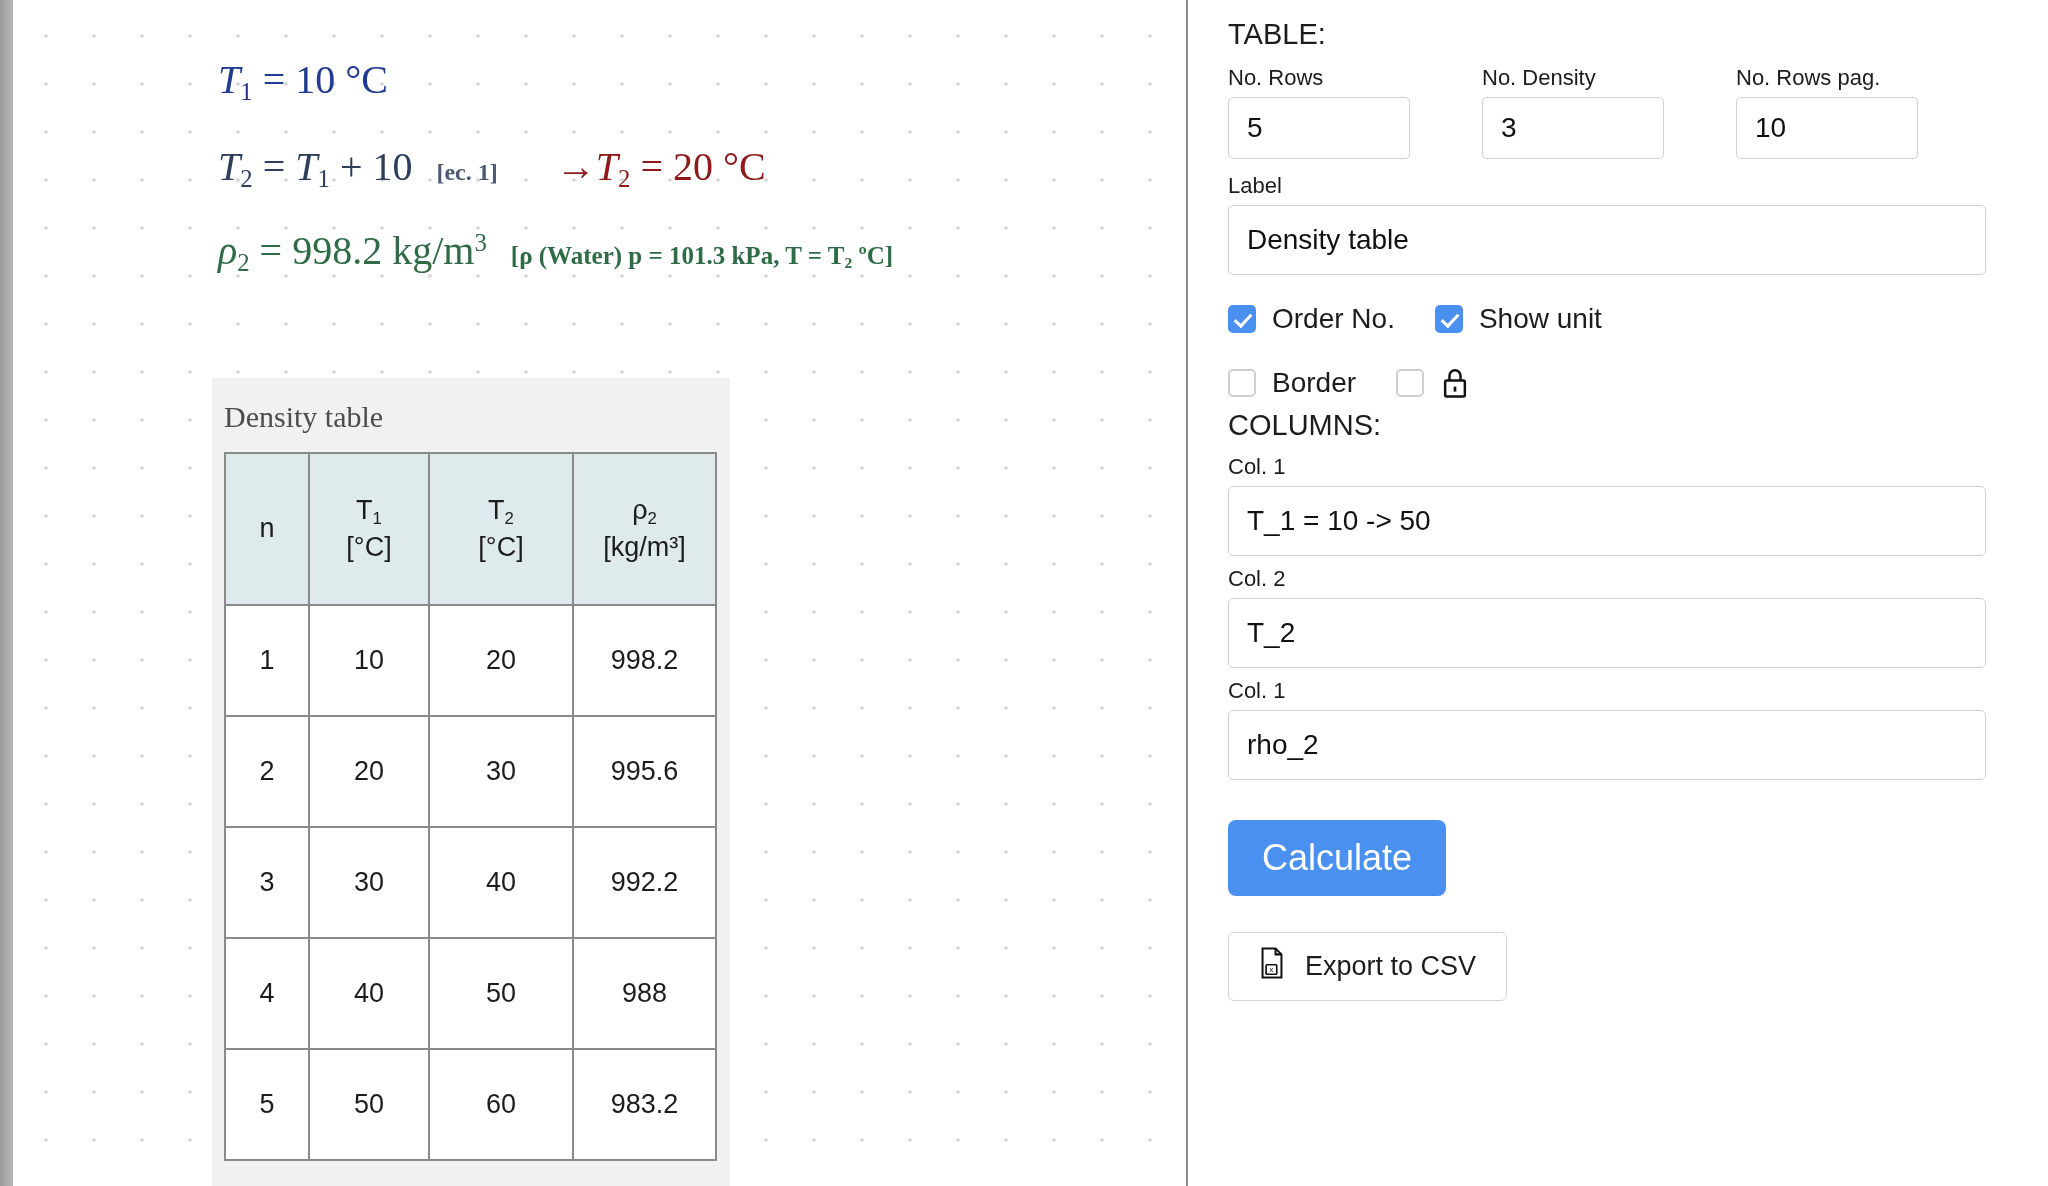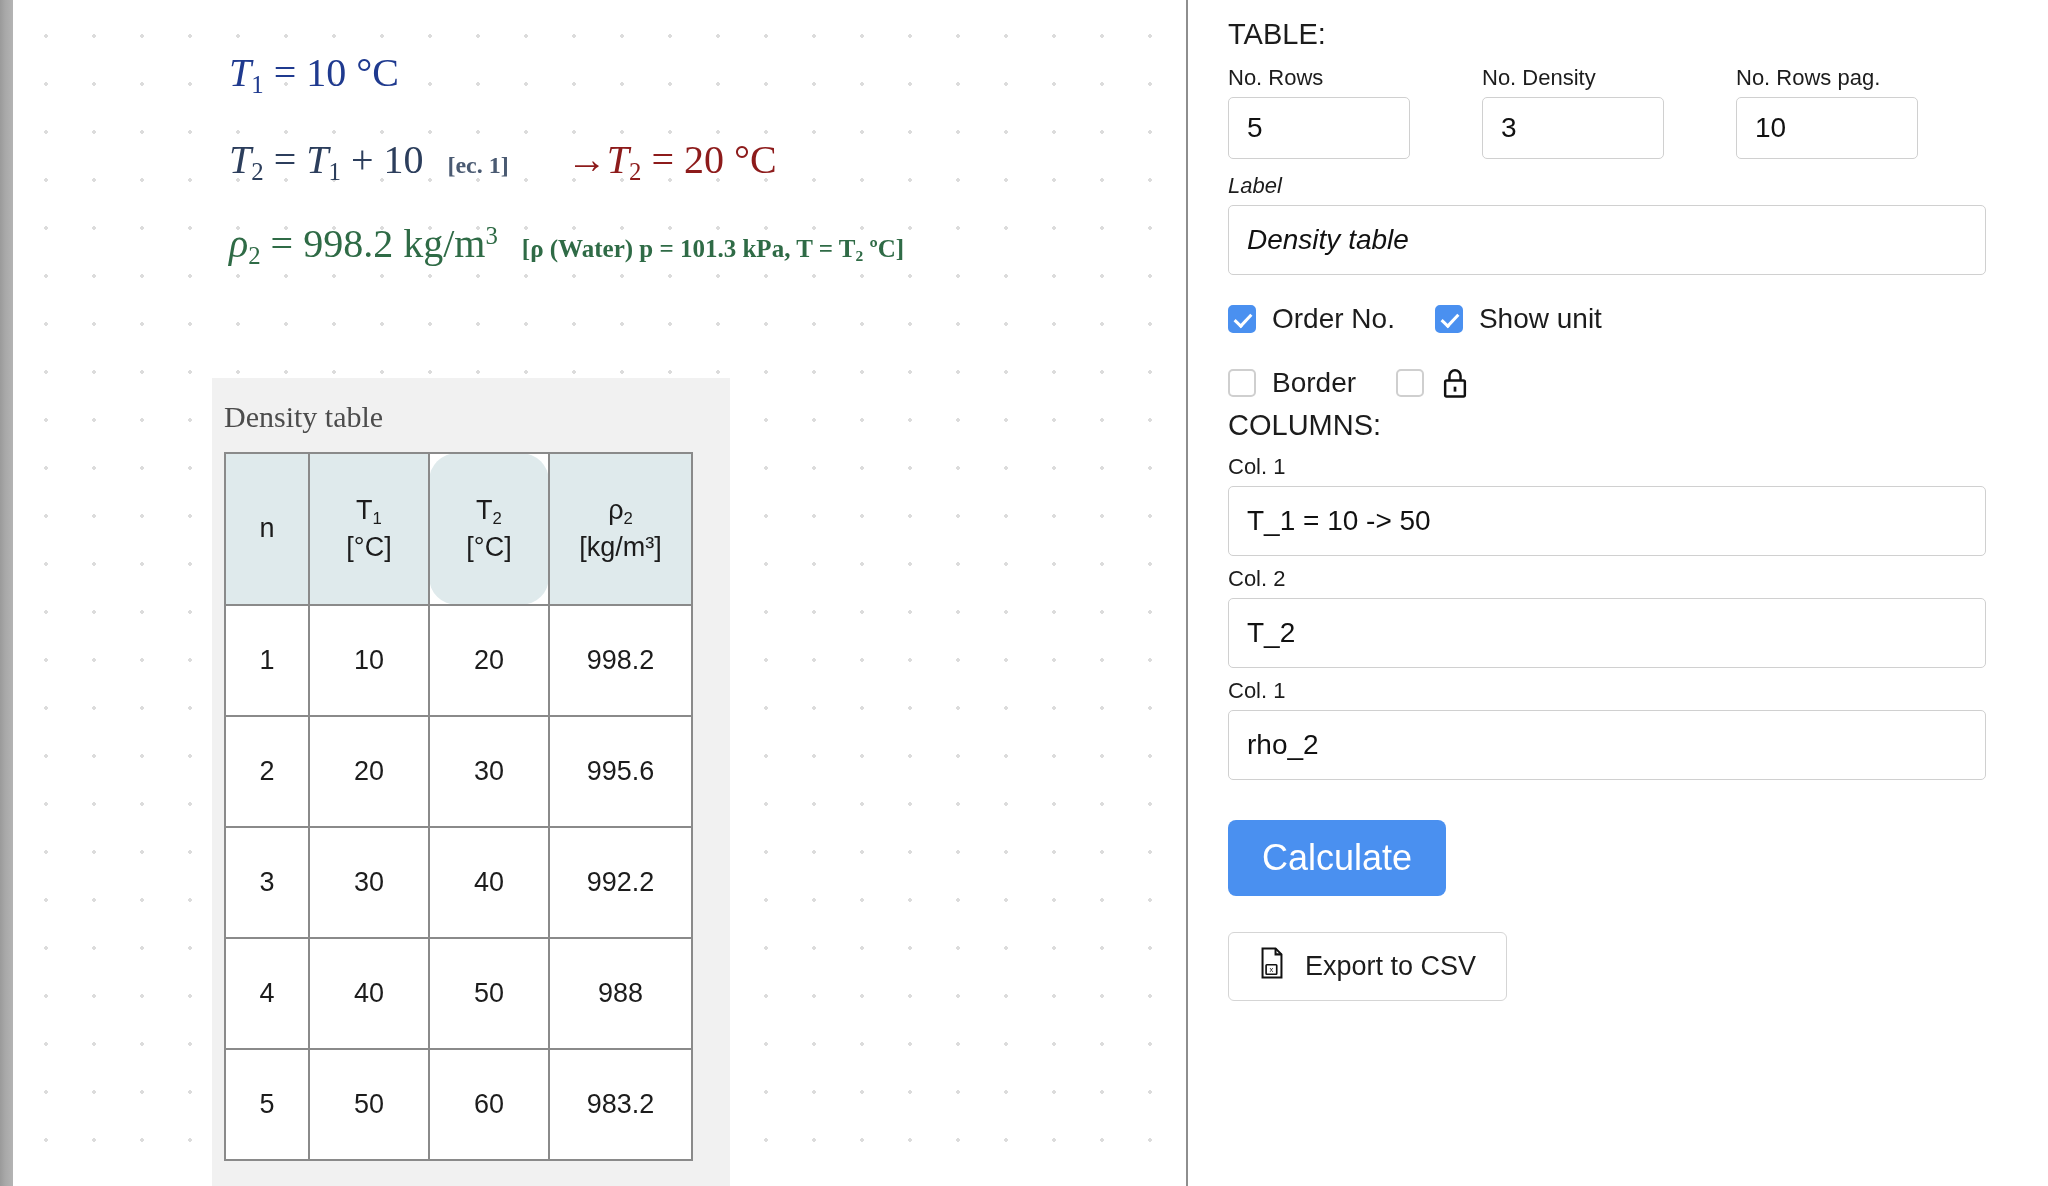--- a/index.html
+++ b/index.html
@@ -42,23 +42,22 @@
     left: 1186px; top: 0;
     width: 2px; height: 1186px;
     background: #8e8e8e;
     z-index: 10;
   }
 
   
   .equations {
     position: absolute;
     left: 218px;
-    top: 53px;
+    top: 60px;
     width: 900px;
-    margin-left: 11px;
   }
   .eq-line {
     font-family: "Liberation Serif", serif;
     white-space: nowrap;
     line-height: 1;
   }
   .eq1 { color: #1f3a8f; font-size: 40px; margin-bottom: 42px; }
   .eq2 { color: #2c3e5c; font-size: 40px; margin-bottom: 40px; }
   .eq3 { color: #2f6b46; font-size: 40px; }
 
@@ -112,21 +111,21 @@
   }
   table.datatable th {
     background: #dfeaec;
     height: 152px;
     font-weight: normal;
     line-height: 1.38;
   }
   table.datatable td { height: 111px; font-weight: normal; }
   .c-n  { width: 84px; }
   .c-t1 { width: 120px; }
-  .c-t2 { width: 120px; border-radius: 28px; }
+  .c-t2 { width: 144px; }
   .c-r2 { width: 143px; }
   .hdr-sym { display: block; }
   .hdr-unit { display: block; }
 
   
   .panel {
     position: relative;
     width: 862px;
     padding: 18px 62px 12px 42px;
     background: #fff;
@@ -153,21 +152,21 @@
     background: #fff;
     height: 62px;
     font-size: 28px;
     color: #111;
     display: flex;
     align-items: center;
     padding: 0 18px;
     font-family: "Liberation Sans", sans-serif;
   }
   .textbox.tall { height: 70px; }
-  .label-field { margin-bottom: 28px; font-style: italic; }
+  .label-field { margin-bottom: 28px; }
 
   .check-row {
     display: flex;
     align-items: center;
     margin-bottom: 10px;
   }
   .check-row.spaced { margin: 28px 0 32px 0; }
   .chk {
     width: 28px; height: 28px;
     border: 2px solid #cfcfcf;

